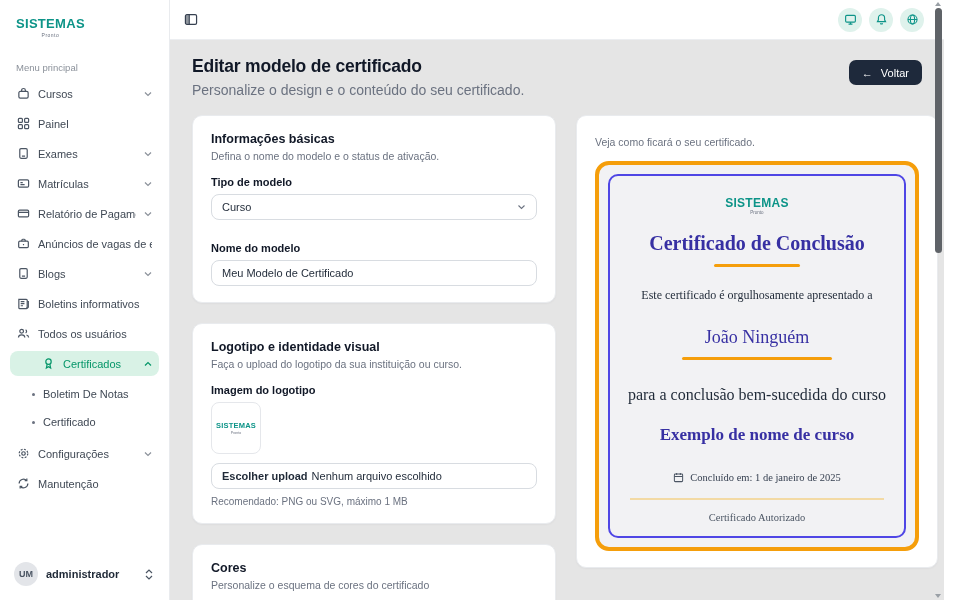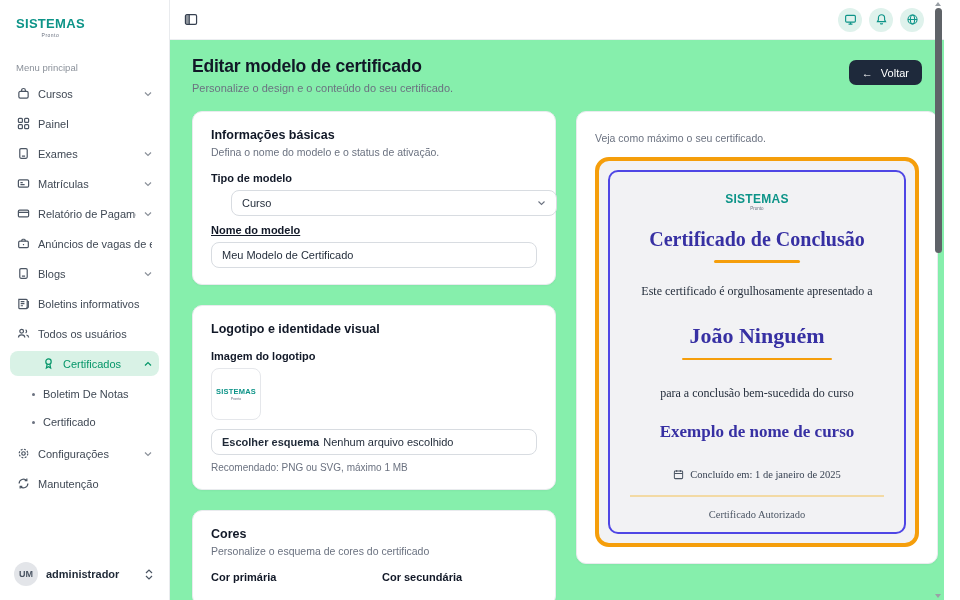--- a/index.html
+++ b/index.html
@@ -39,38 +39,38 @@
   
   .main { flex:1; display:flex; flex-direction:column; min-width:0; }
   .topbar { height:40px; background:#fff; border-bottom:1px solid #eceef1; display:flex;
     align-items:center; padding:0 20px 0 14px; }
   .panel-toggle { display:flex; align-items:center; cursor:pointer; }
   .topbar-right { margin-left:auto; display:flex; gap:7px; }
   .icon-btn { width:24px; height:24px; border-radius:50%; background:#dff2ec; border:none;
     display:flex; align-items:center; justify-content:center; cursor:pointer; }
   .icon-btn svg { stroke:#0d9488; }
 
-  .content { flex:1; background:#86efac; padding:16px 22px 0; overflow:hidden; }
+  .content { flex:1; background:#e5e5e5; padding:16px 22px 0; overflow:hidden; }
   .page-head { display:flex; align-items:flex-start; justify-content:space-between; }
   .page-title { font-size:17.5px; font-weight:800; color:#111827; letter-spacing:-.2px; }
-  .page-sub { font-size:11px; color:#6b7280; margin-top:5px; }
+  .page-sub { font-size:14px; color:#6b7280; margin-top:5px; }
   .back-btn { display:flex; align-items:center; gap:8px; background:#1e293b; color:#fff;
     border:none; border-radius:7px; height:25px; padding:0 13px; font-size:11px;
     font-family:"Liberation Sans", sans-serif; cursor:pointer; margin-top:4px; }
 
   .grid { display:grid; grid-template-columns:364px 362px; gap:20px; margin-top:17px; }
   .card { background:#fff; border:1px solid #e9ebee; border-radius:10px;
     box-shadow:0 1px 2px rgba(16,24,40,.04); padding:16px 18px; margin-bottom:20px; }
   .card-title { font-size:12.5px; font-weight:700; color:#111827; }
   .card-sub { font-size:10.5px; color:#6b7280; margin-top:4px; }
   .f-label { font-size:11px; font-weight:600; color:#111827; margin:14px 0 6px; }
   .t-input, .sel { width:100%; height:26px; border:1px solid #d8dce1; border-radius:8px;
     background:#fff; font-size:11px; color:#1f2937; padding:0 10px;
     font-family:"Liberation Sans", sans-serif; }
-  .sel { display:flex; align-items:center; justify-content:space-between; cursor:pointer;margin-left:20px; }
+  .sel { display:flex; align-items:center; justify-content:space-between; cursor:pointer; }
   .sel svg { stroke:#6b7280; }
 
   .logo-preview { width:50px; height:52px; border:1px solid #e5e7eb; border-radius:8px;
     display:flex; flex-direction:column; align-items:center; justify-content:center; }
   .lp-name { font-size:7.5px; font-weight:800; color:#0d9488; letter-spacing:.2px; }
   .lp-tag { font-size:3.5px; color:#6b7280; margin-top:1px; }
   .file-box { margin-top:9px; height:26px; border:1px solid #d8dce1; border-radius:8px;
     background:#fff; display:flex; align-items:center; padding:0 10px; font-size:11px;
     color:#1f2937; cursor:pointer; gap:4px; }
   .file-btn { font-weight:700; }
@@ -84,22 +84,22 @@
   .cert-inner { border:2px solid #4f46e5; border-radius:10px; height:100%; width:100%;
     display:flex; flex-direction:column; align-items:center; text-align:center;
     font-family:"Liberation Serif", serif; padding:20px 12px 12px; }
   .cert-logo-name { font-size:12px; font-weight:800; letter-spacing:.3px; color:#0d9488;
     font-family:"Liberation Sans", sans-serif; }
   .cert-logo-tag { font-size:4.5px; color:#6b7280; font-family:"Liberation Sans", sans-serif; }
   .cert-heading { margin-top:17px; font-size:20px; font-weight:700; color:#3730a3; }
   .u-line { height:3px; background:#f59e0b; border-radius:2px; margin-top:9px; }
   .u1 { width:86px; } .u2 { width:150px; height:2.5px; }
   .cert-presented { margin-top:21px; font-size:12px; color:#1f2937; }
-  .cert-name { margin-top:24px; font-size:22px; font-weight:700; color:#3730a3; }
-  .cert-completion { margin-top:26px; font-size:12px; color:#1f2937; }
+  .cert-name { margin-top:24px; font-size:18px; font-weight:400; color:#3730a3; }
+  .cert-completion { margin-top:26px; font-size:16px; color:#1f2937; }
   .cert-course { margin-top:21px; font-size:17px; font-weight:700; color:#3730a3; }
   .cert-date { margin-top:27px; font-size:10.5px; color:#374151; display:flex;
     align-items:center; gap:6px; }
   .cert-divider { margin-top:15px; width:94%; height:2px; background:#f3daa4; }
   .cert-footer { margin-top:12px; font-size:10.5px; color:#4b5563; }
 
   
   .scrollbar { position:absolute; top:0; right:0; width:12px; height:600px; z-index:10; }
   .sb-thumb { position:absolute; top:8px; right:2px; width:7px; height:245px;
     background:#5f6368; border-radius:4px; cursor:pointer; }
@@ -319,33 +319,34 @@
           <section class="card">
             <div class="card-title">Informações básicas</div>
             <div class="card-sub">Defina o nome do modelo e o status de ativação.</div>
             <div class="f-label">Tipo de modelo</div>
             <div class="sel">
               <span>Curso</span>
               <svg width="9" height="6" viewBox="0 0 8 6" fill="none" stroke-width="1.1">
                   <path d="M1 1.5l3 3 3-3"></path>
                 </svg>
             </div>
-            <div class="f-label" style="margin-top:8px;text-decoration:underline;">Nome do modelo</div>
+            <div class="f-label" style="margin-top:22px;">Nome do modelo</div>
             <input class="t-input" type="text" value="Meu Modelo de Certificado" style="">
           </section>
 
           <section class="card">
             <div class="card-title">Logotipo e identidade visual</div>
+            <div class="card-sub">Faça o upload do logotipo da sua instituição ou curso.</div>
             <div class="f-label">Imagem do logotipo</div>
             <div class="logo-preview">
               <div class="lp-name">SISTEMAS</div>
               <div class="lp-tag">Pronto</div>
             </div>
             <div class="file-box">
-              <span class="file-btn">Escolher esquema</span>
+              <span class="file-btn">Escolher upload</span>
               <span>Nenhum arquivo escolhido</span>
             </div>
             <div class="hint">Recomendado: PNG ou SVG, máximo 1 MB</div>
           </section>
 
           <section class="card">
             <div class="card-title">Cores</div>
             <div class="card-sub">Personalize o esquema de cores do certificado</div>
             <div class="colors-row">
               <div>
@@ -355,21 +356,21 @@
               <div>
                 <div class="f-label">Cor secundária</div>
 
               </div>
             </div>
           </section>
         </div>
 
         <div>
           <section class="card">
-            <div class="card-sub">Veja como máximo o seu certificado.</div>
+            <div class="card-sub">Veja como ficará o seu certificado.</div>
 
             <div class="cert-outer">
               <div class="cert-inner">
                 <div>
                   <div class="cert-logo-name">SISTEMAS</div>
                   <div class="cert-logo-tag">Pronto</div>
                 </div>
                 <div class="cert-heading">Certificado de Conclusão</div>
                 <div class="u-line u1"></div>
                 <div class="cert-presented">Este certificado é orgulhosamente apresentado a</div>

